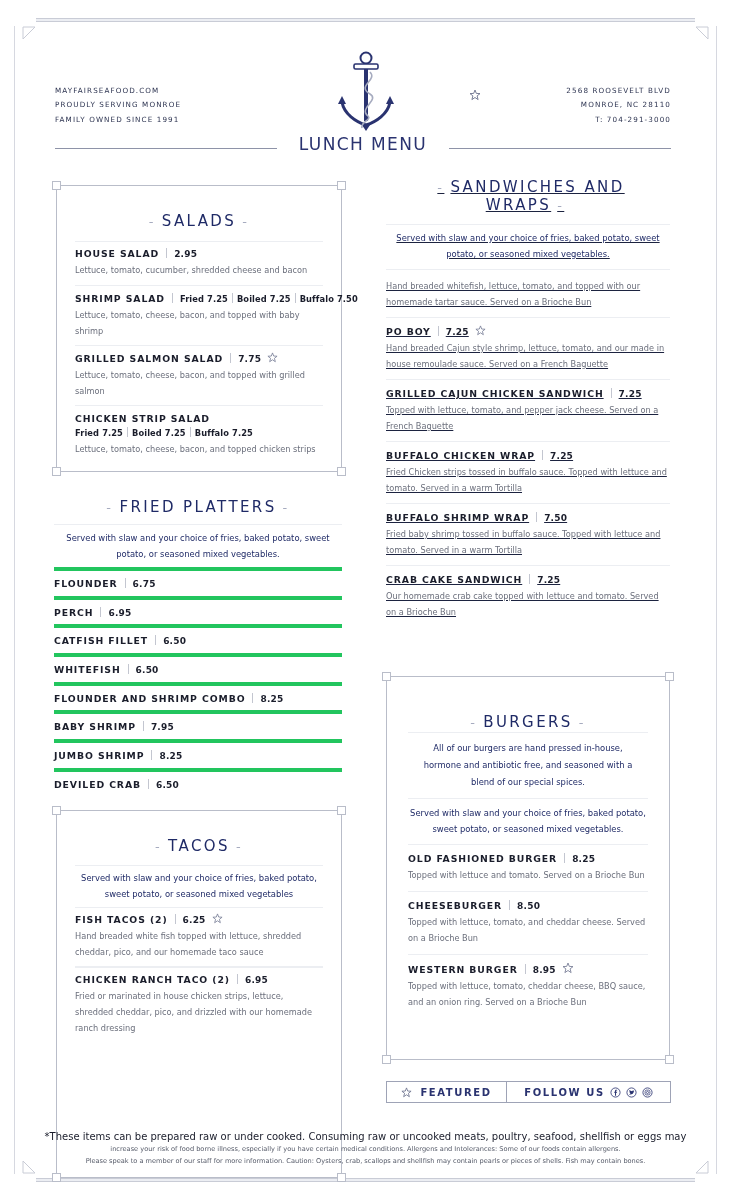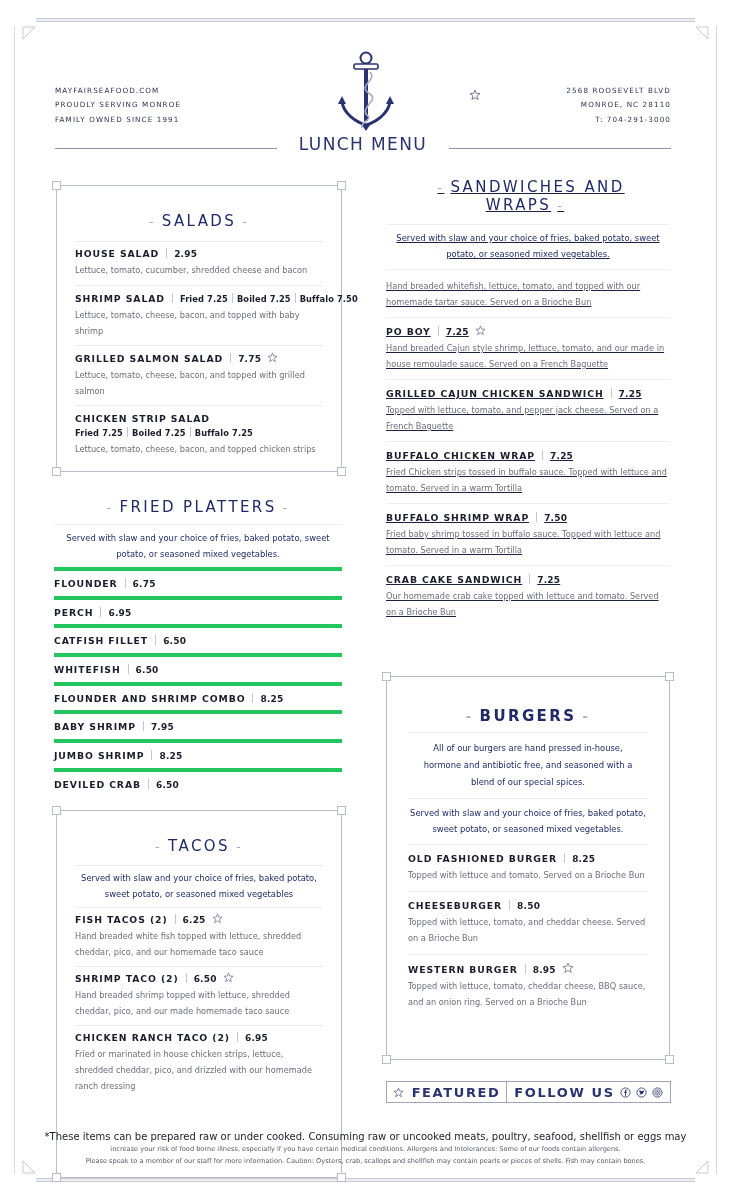--- a/index.html
+++ b/index.html
@@ -64,25 +64,25 @@
 
   
   #tacos { left: 56px; top: 810px; width: 286px; height: 368px; }
   #tacos .sec-title { position: absolute; left: 0; right: 0; top: 26px; }
 
   
   #sandwiches { position: absolute; left: 386px; top: 178px; width: 284px; text-decoration: underline; }
 
   
   #burgers { left: 386px; top: 676px; width: 284px; height: 384px; }
-  #burgers .sec-title { position: absolute; left: 0; right: 0; top: 30px; font-weight: bold; }
+  #burgers .sec-title { position: absolute; left: 0; right: 0; top: 36px; }
 
   
   .bottom-bar { position: absolute; left: 386px; top: 1081px; width: 285px; height: 22px; border: 1px solid #9ea3b6; display: flex; }
-  .bottom-bar .cell { display: flex; align-items: center; justify-content: center; font-size: 13px; font-weight: bold; letter-spacing: 1.6px; color: #2a3370; }
+  .bottom-bar .cell { display: flex; align-items: center; justify-content: center; font-size: 10px; font-weight: bold; letter-spacing: 1.6px; color: #2a3370; }
   .bottom-bar .cell.feat { width: 120px; border-right: 1px solid #9ea3b6; }
   .bottom-bar .cell.follow { flex: 1; }
   .bottom-bar .ic { width: 11px; height: 11px; margin-left: 5px; }
   .bottom-bar .cell.feat .ic { margin: 0 8px 0 0; }
 
   .disclaimer { position: absolute; left: 0; right: 0; top: 1131px; text-align: center; }
   .disclaimer .l1 { font-size: 10px; color: #1a1d2b; line-height: 12px; }
   .disclaimer .l2, .disclaimer .l3 { font-size: 6.6px; color: #555a68; line-height: 12px; }
 </style>
 </head>
@@ -227,26 +227,20 @@
     <div class="hr"></div>
     <div class="note" style="padding:4px 0 5px">Served with slaw and your choice of fries, baked potato, sweet potato, or seasoned mixed vegetables</div>
     <div class="hr"></div>
     <div class="item" style="padding:5px 0 6px">
       <div class="name-row"><span>FISH TACOS (2)</span><span class="sep"></span><span class="price">6.25</span><span class="star"><svg viewBox="0 0 12 12" width="11" height="11">
               <path d="M6 1 L7.3 4.4 L11 4.6 L8.1 6.9 L9.1 10.6 L6 8.5 L2.9 10.6 L3.9 6.9 L1 4.6 L4.7 4.4 Z" fill="none" stroke="#7a8098" stroke-width="0.9"></path>
             </svg></span></div>
       <div class="desc">Hand breaded white fish topped with lettuce, shredded cheddar, pico, and our homemade taco sauce</div>
     </div>
     <div class="hr"></div>
-    <div class="item" style="padding:5px 0 6px">
-      <div class="name-row"><span>SHRIMP TACO (2)</span><span class="sep"></span><span class="price">6.50</span><span class="star"><svg viewBox="0 0 12 12" width="11" height="11">
-              <path d="M6 1 L7.3 4.4 L11 4.6 L8.1 6.9 L9.1 10.6 L6 8.5 L2.9 10.6 L3.9 6.9 L1 4.6 L4.7 4.4 Z" fill="none" stroke="#7a8098" stroke-width="0.9"></path>
-            </svg></span></div>
-      <div class="desc">Hand breaded shrimp topped with lettuce, shredded cheddar, pico, and our made homemade taco sauce</div>
-    </div>
     <div class="hr"></div>
     <div class="item" style="padding:5px 0 0">
       <div class="name-row"><span>CHICKEN RANCH TACO (2)</span><span class="sep"></span><span class="price">6.95</span></div>
       <div class="desc">Fried or marinated in house chicken strips, lettuce, shredded cheddar, pico, and drizzled with our homemade ranch dressing</div>
     </div>
   </div>
 </div>
 
 <div id="sandwiches">
   <div class="sec-title" style="margin-bottom:10px"><span class="dash">-</span><span>SANDWICHES AND WRAPS</span><span class="dash">-</span></div>

